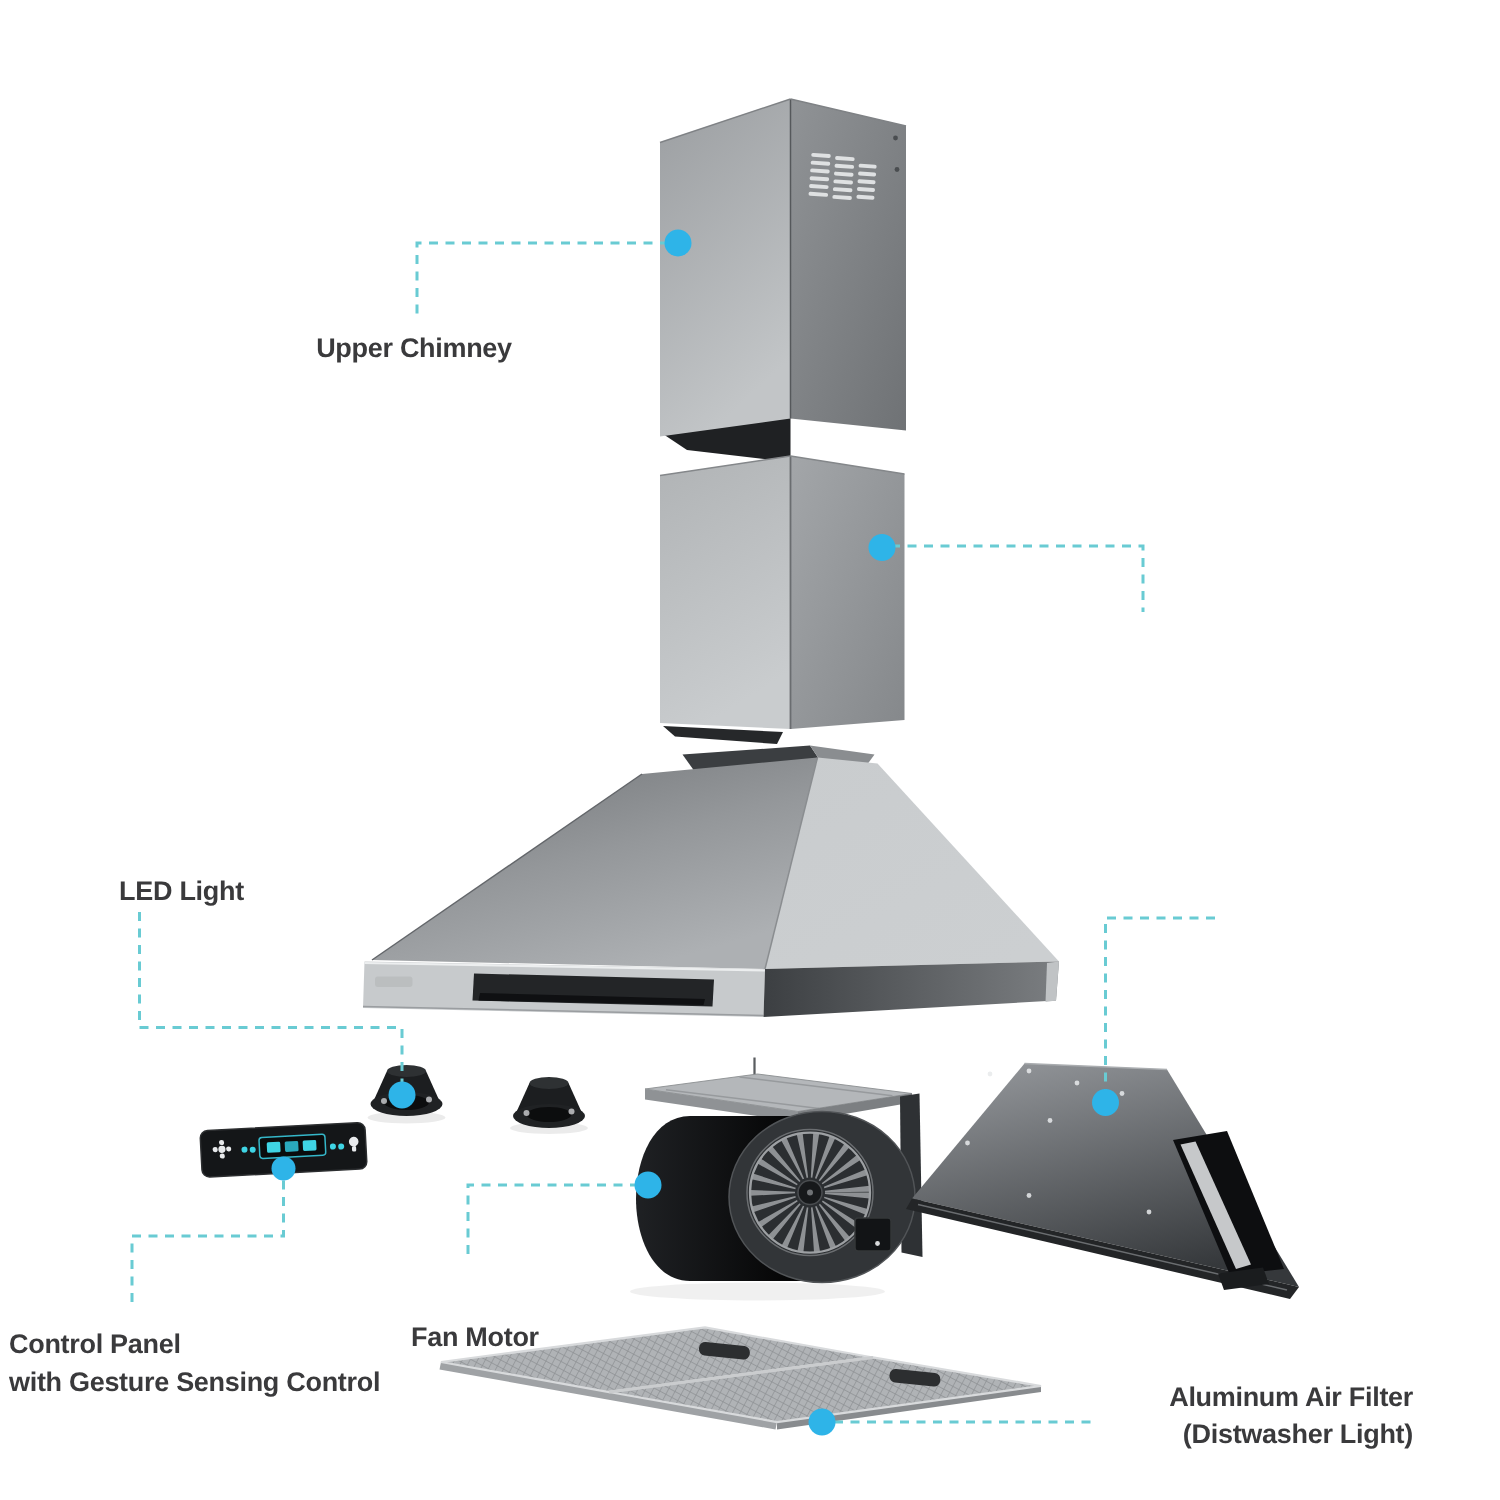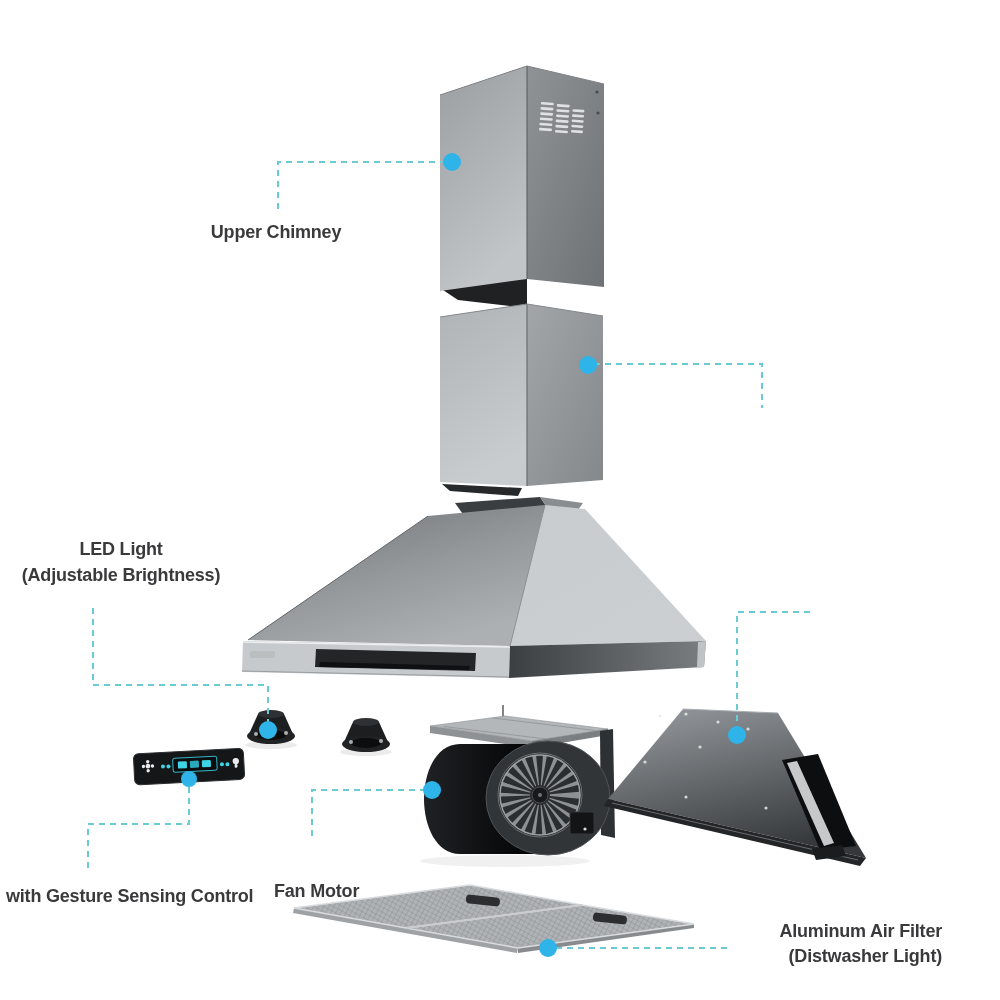--- a/index.html
+++ b/index.html
@@ -249,29 +249,29 @@
       <circle cx="737" cy="735" r="9"></circle>
       <circle cx="432" cy="790" r="9"></circle>
       <circle cx="189" cy="779" r="8"></circle>
       <circle cx="548" cy="948" r="9"></circle>
     </g>
   </svg>
 
   <div class="callout-label center" style="left:160px;top:219px;width:232px;">Upper Chimney</div>
 
 
-  <div class="callout-label center" style="left:1px;top:536px;width:240px;">
+  <div class="callout-label center" style="left:1px;top:581px;width:240px;">
     <div>LED Light</div>
-    <div>(Adjustable Brightness)</div>
   </div>
 
 
   <div class="callout-label" style="left:274px;top:843px;margin-top:35px;">Fan Motor</div>
 
   <div class="callout-label tight" style="left:6px;top:884px;">
+    <div>Control Panel</div>
     <div>with Gesture Sensing Control</div>
   </div>
 
   <div class="callout-label center tight" style="left:718px;top:919px;width:224px;text-align:right;">
     <div>Aluminum Air Filter</div>
     <div>(Distwasher Light)</div>
   </div>
 
 </div>
 

